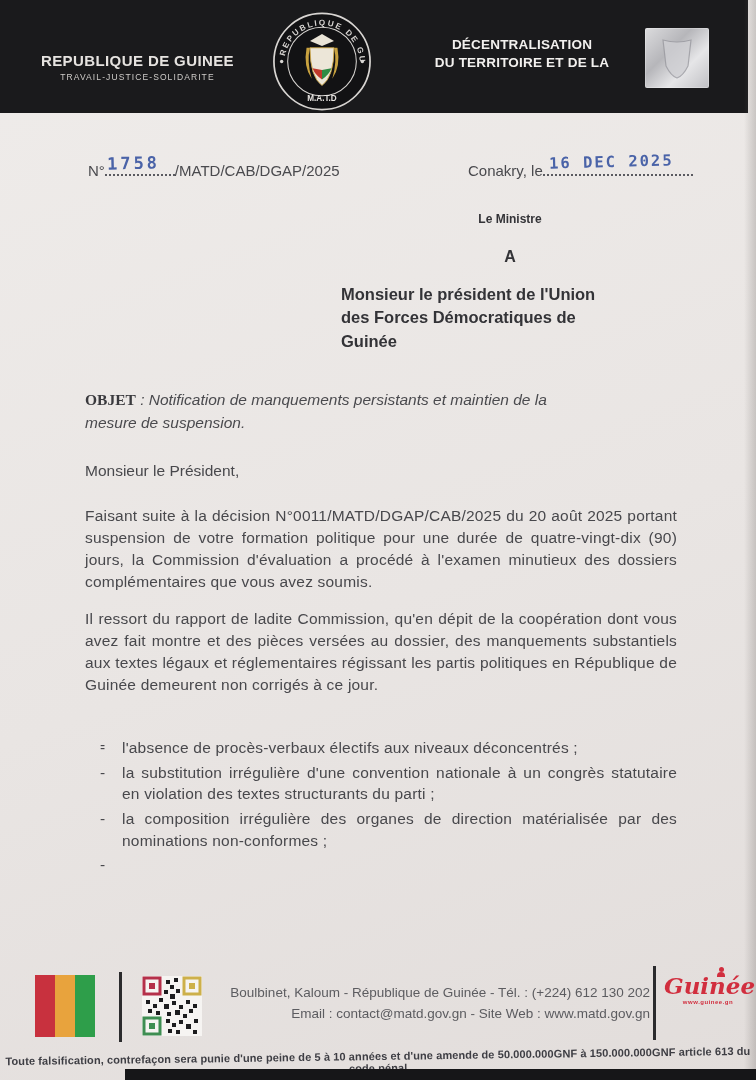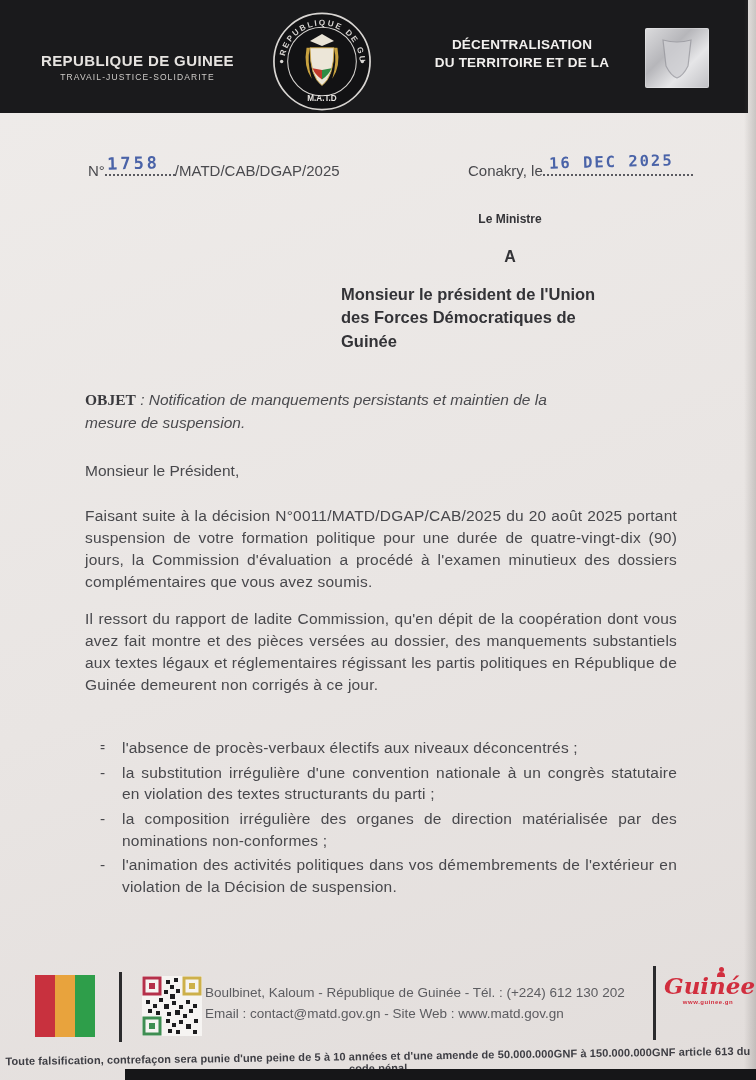--- a/index.html
+++ b/index.html
@@ -50,21 +50,21 @@
     font-size:15.5px;line-height:1.4;letter-spacing:.2px;}
   .bullets li{position:relative;padding-left:37px;margin-bottom:3px;text-align:justify;}
   .bullets .mk{position:absolute;left:15px;top:0;}
   
   .flag{position:absolute;left:35px;top:975px;display:flex;}
   .flag div{width:20px;height:62px;}
   .fdiv{position:absolute;width:3px;background:#2b2b2d;}
   .fdiv.d1{left:119px;top:972px;height:70px;}
   .fdiv.d2{left:653px;top:966px;height:74px;}
   .qr{position:absolute;left:142px;top:976px;}
-  .addr{position:absolute;left:205px;top:983px;width:445px;text-align:left;
+  .addr{position:absolute;left:205px;top:983px;width:445px;text-align:right;
     font-size:13.5px;color:#5c5c60;line-height:1.55;}
   .glogo{position:absolute;left:664px;top:974px;width:88px;text-align:center;color:#d12e3e;}
   .glogo .gtxt{font-family:"DejaVu Serif",serif;font-style:italic;font-weight:bold;font-size:23px;line-height:1;}
   .glogo .gsub{font-size:6px;font-weight:bold;letter-spacing:.5px;margin-top:2px;}
   .gperson{position:absolute;left:52px;top:-7px;width:10px;height:10px;}
   .gperson .hd{width:5px;height:5px;border-radius:50%;background:#d12e3e;margin:0 auto;}
   .gperson .bd{width:8px;height:5px;border-radius:4px 4px 0 0;background:#d12e3e;margin:0 auto;}
   .warning{position:absolute;left:0;top:1050px;width:756px;text-align:center;
     font-size:11px;font-weight:bold;color:#3e3e44;transform:rotate(-0.8deg);letter-spacing:.1px;}
   .bottom-strip{position:absolute;left:125px;right:0;bottom:0;height:11px;background:#161618;}
@@ -135,21 +135,21 @@
 
   <div class="salutation">Monsieur le Président,</div>
   <p class="para p1">Faisant suite à la décision N°0011/MATD/DGAP/CAB/2025 du 20 août 2025 portant suspension de votre formation politique pour une durée de quatre-vingt-dix (90) jours, la Commission d'évaluation a procédé à l'examen minutieux des dossiers complémentaires que vous avez soumis.</p>
   <p class="para p2">Il ressort du rapport de ladite Commission, qu'en dépit de la coopération dont vous avez fait montre et des pièces versées au dossier, des manquements substantiels aux textes légaux et réglementaires régissant les partis politiques en République de Guinée demeurent non corrigés à ce jour.</p>
 
   <ul class="bullets">
     <li><span class="mk">-</span></li>
     <li><span class="mk">-</span><span>l'absence de procès-verbaux électifs aux niveaux déconcentrés ;</span></li>
     <li><span class="mk">-</span><span>la substitution irrégulière d'une convention nationale à un congrès statutaire en violation des textes structurants du parti ;</span></li>
     <li><span class="mk">-</span><span>la composition irrégulière des organes de direction matérialisée par des nominations non-conformes ;</span></li>
-    <li><span class="mk">-</span><span>l'animation des activités politiques dans vos démembrements de l'extérieur en violation de la Décision de suspension.</span></li>
+    <li><span class="mk">-</span></li>
   </ul>
 
   <div class="flag">
     <div style="background:#c8313e"></div>
     <div style="background:#e8a33d"></div>
     <div style="background:#2e9e4a"></div>
   </div>
   <div class="fdiv d1"></div>
 
   <svg class="qr" width="60" height="60" viewBox="0 0 60 60">

